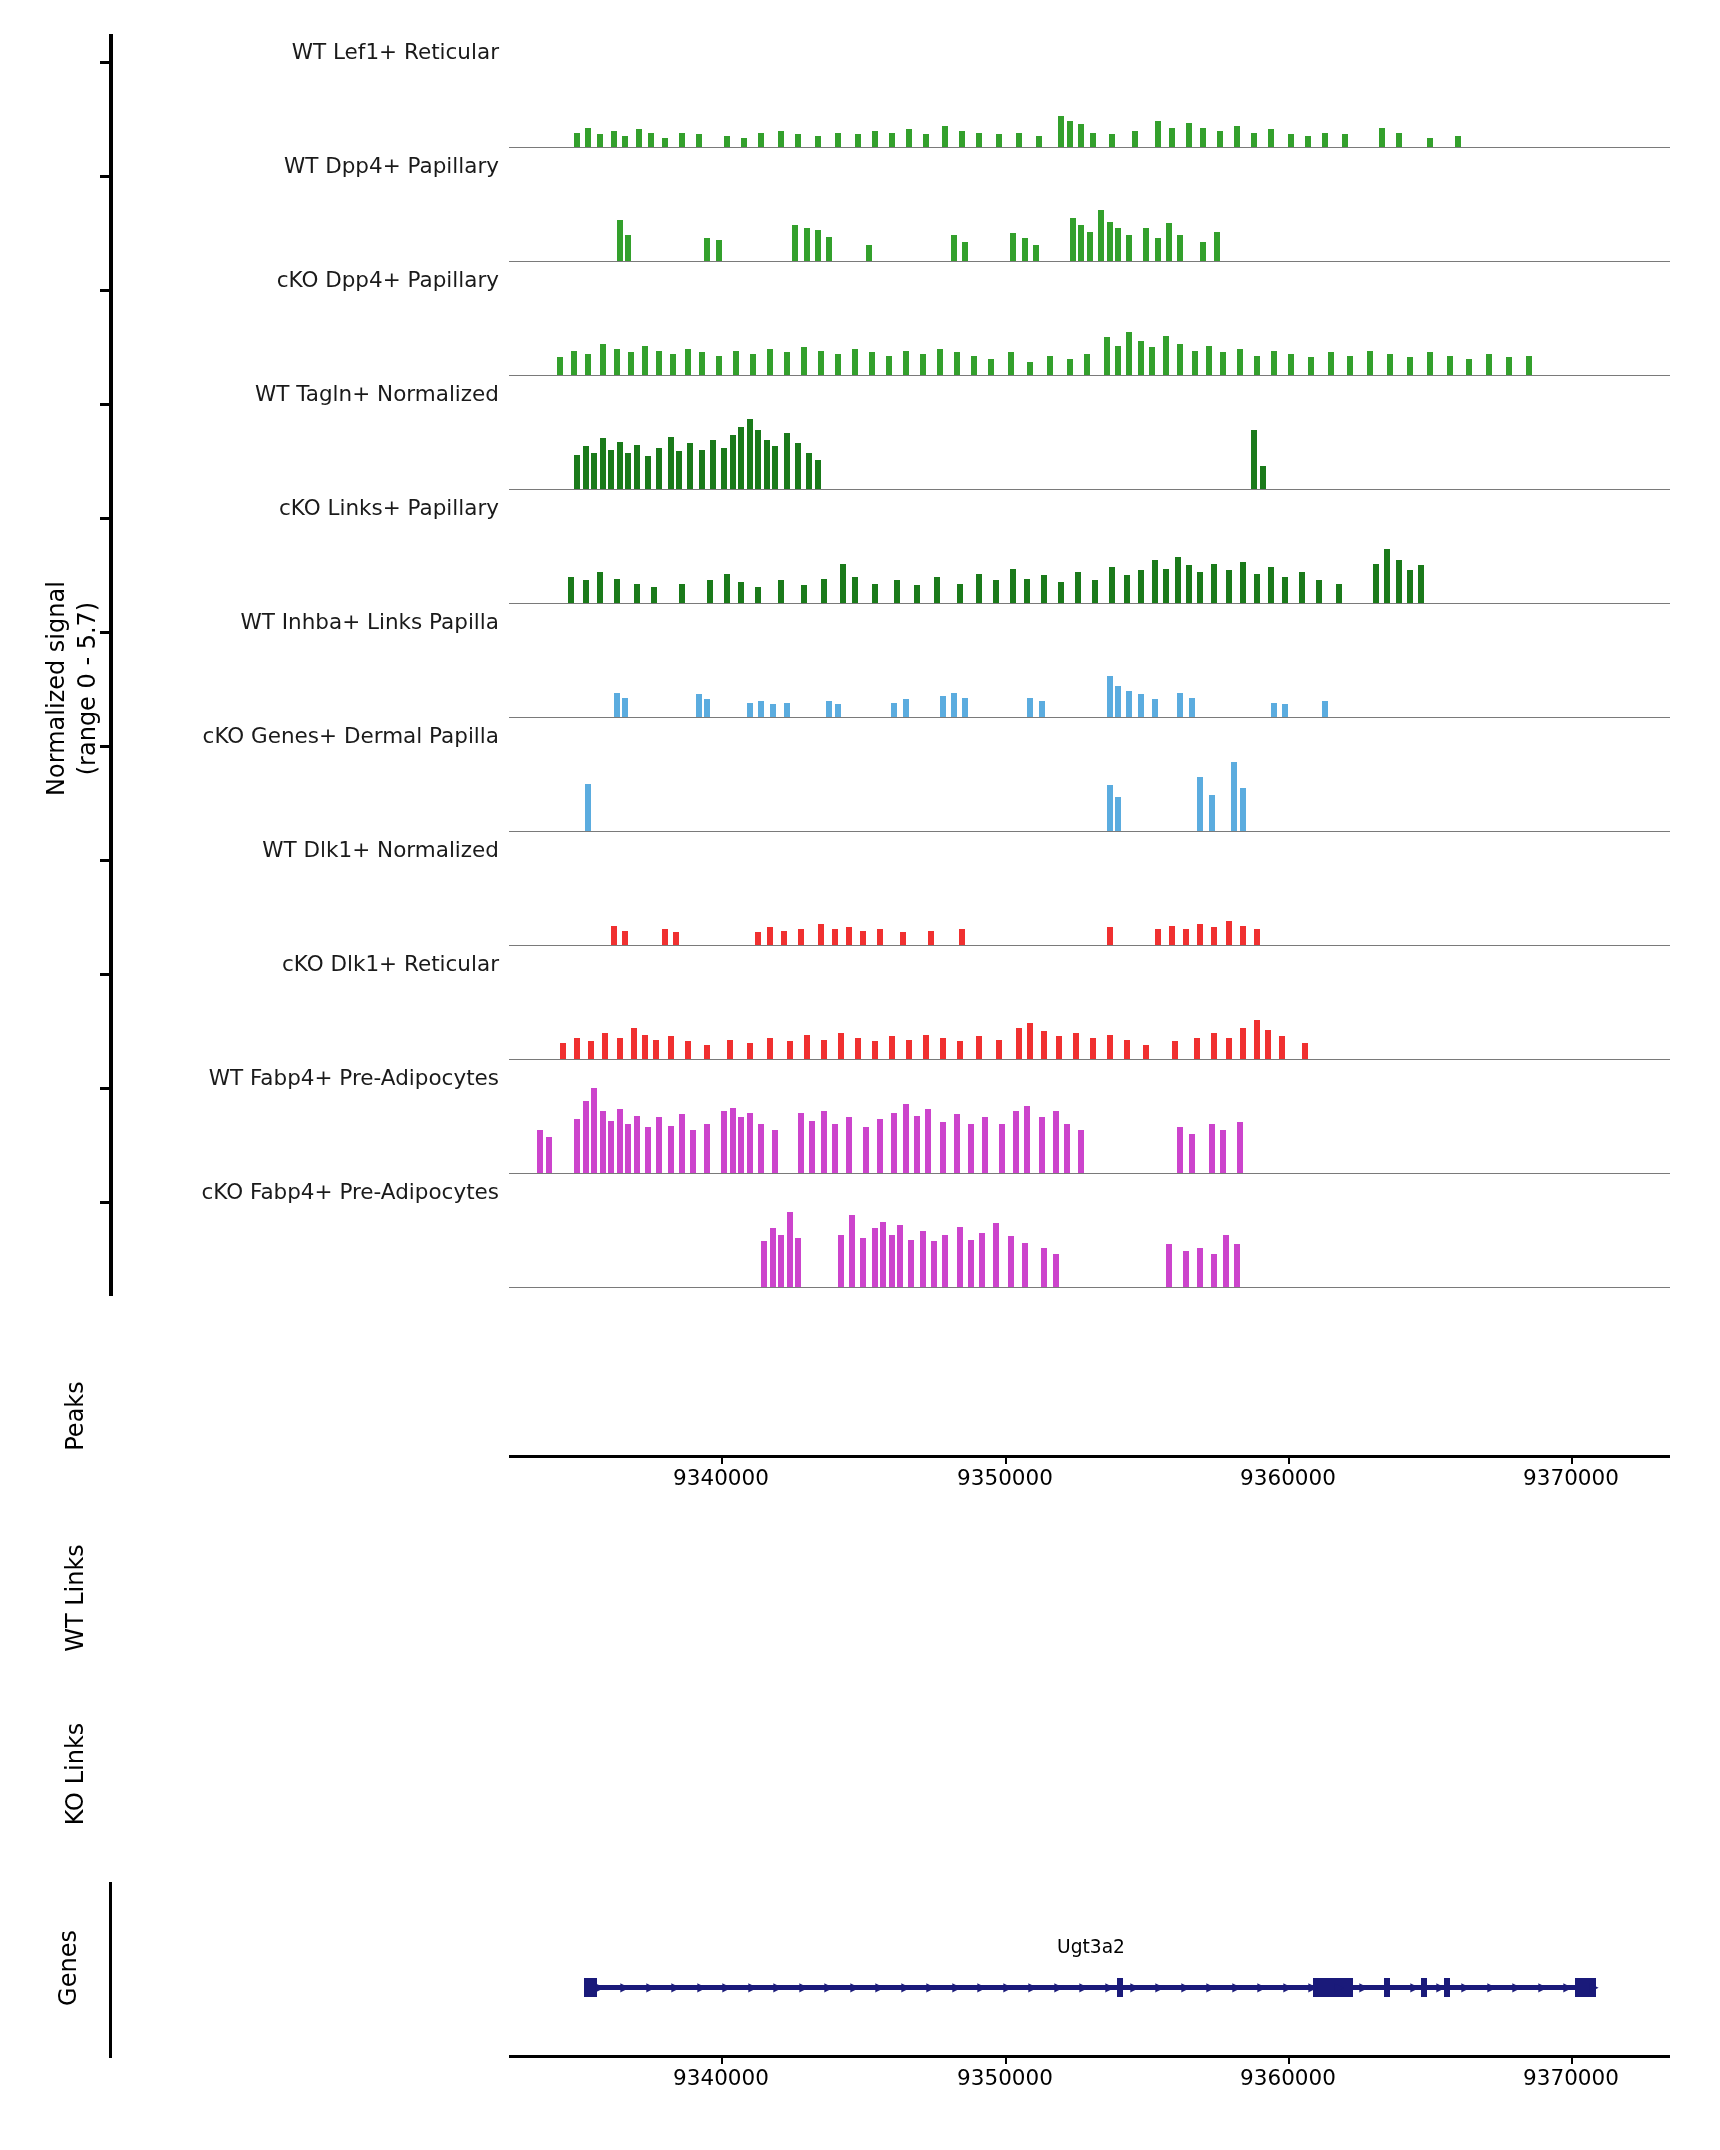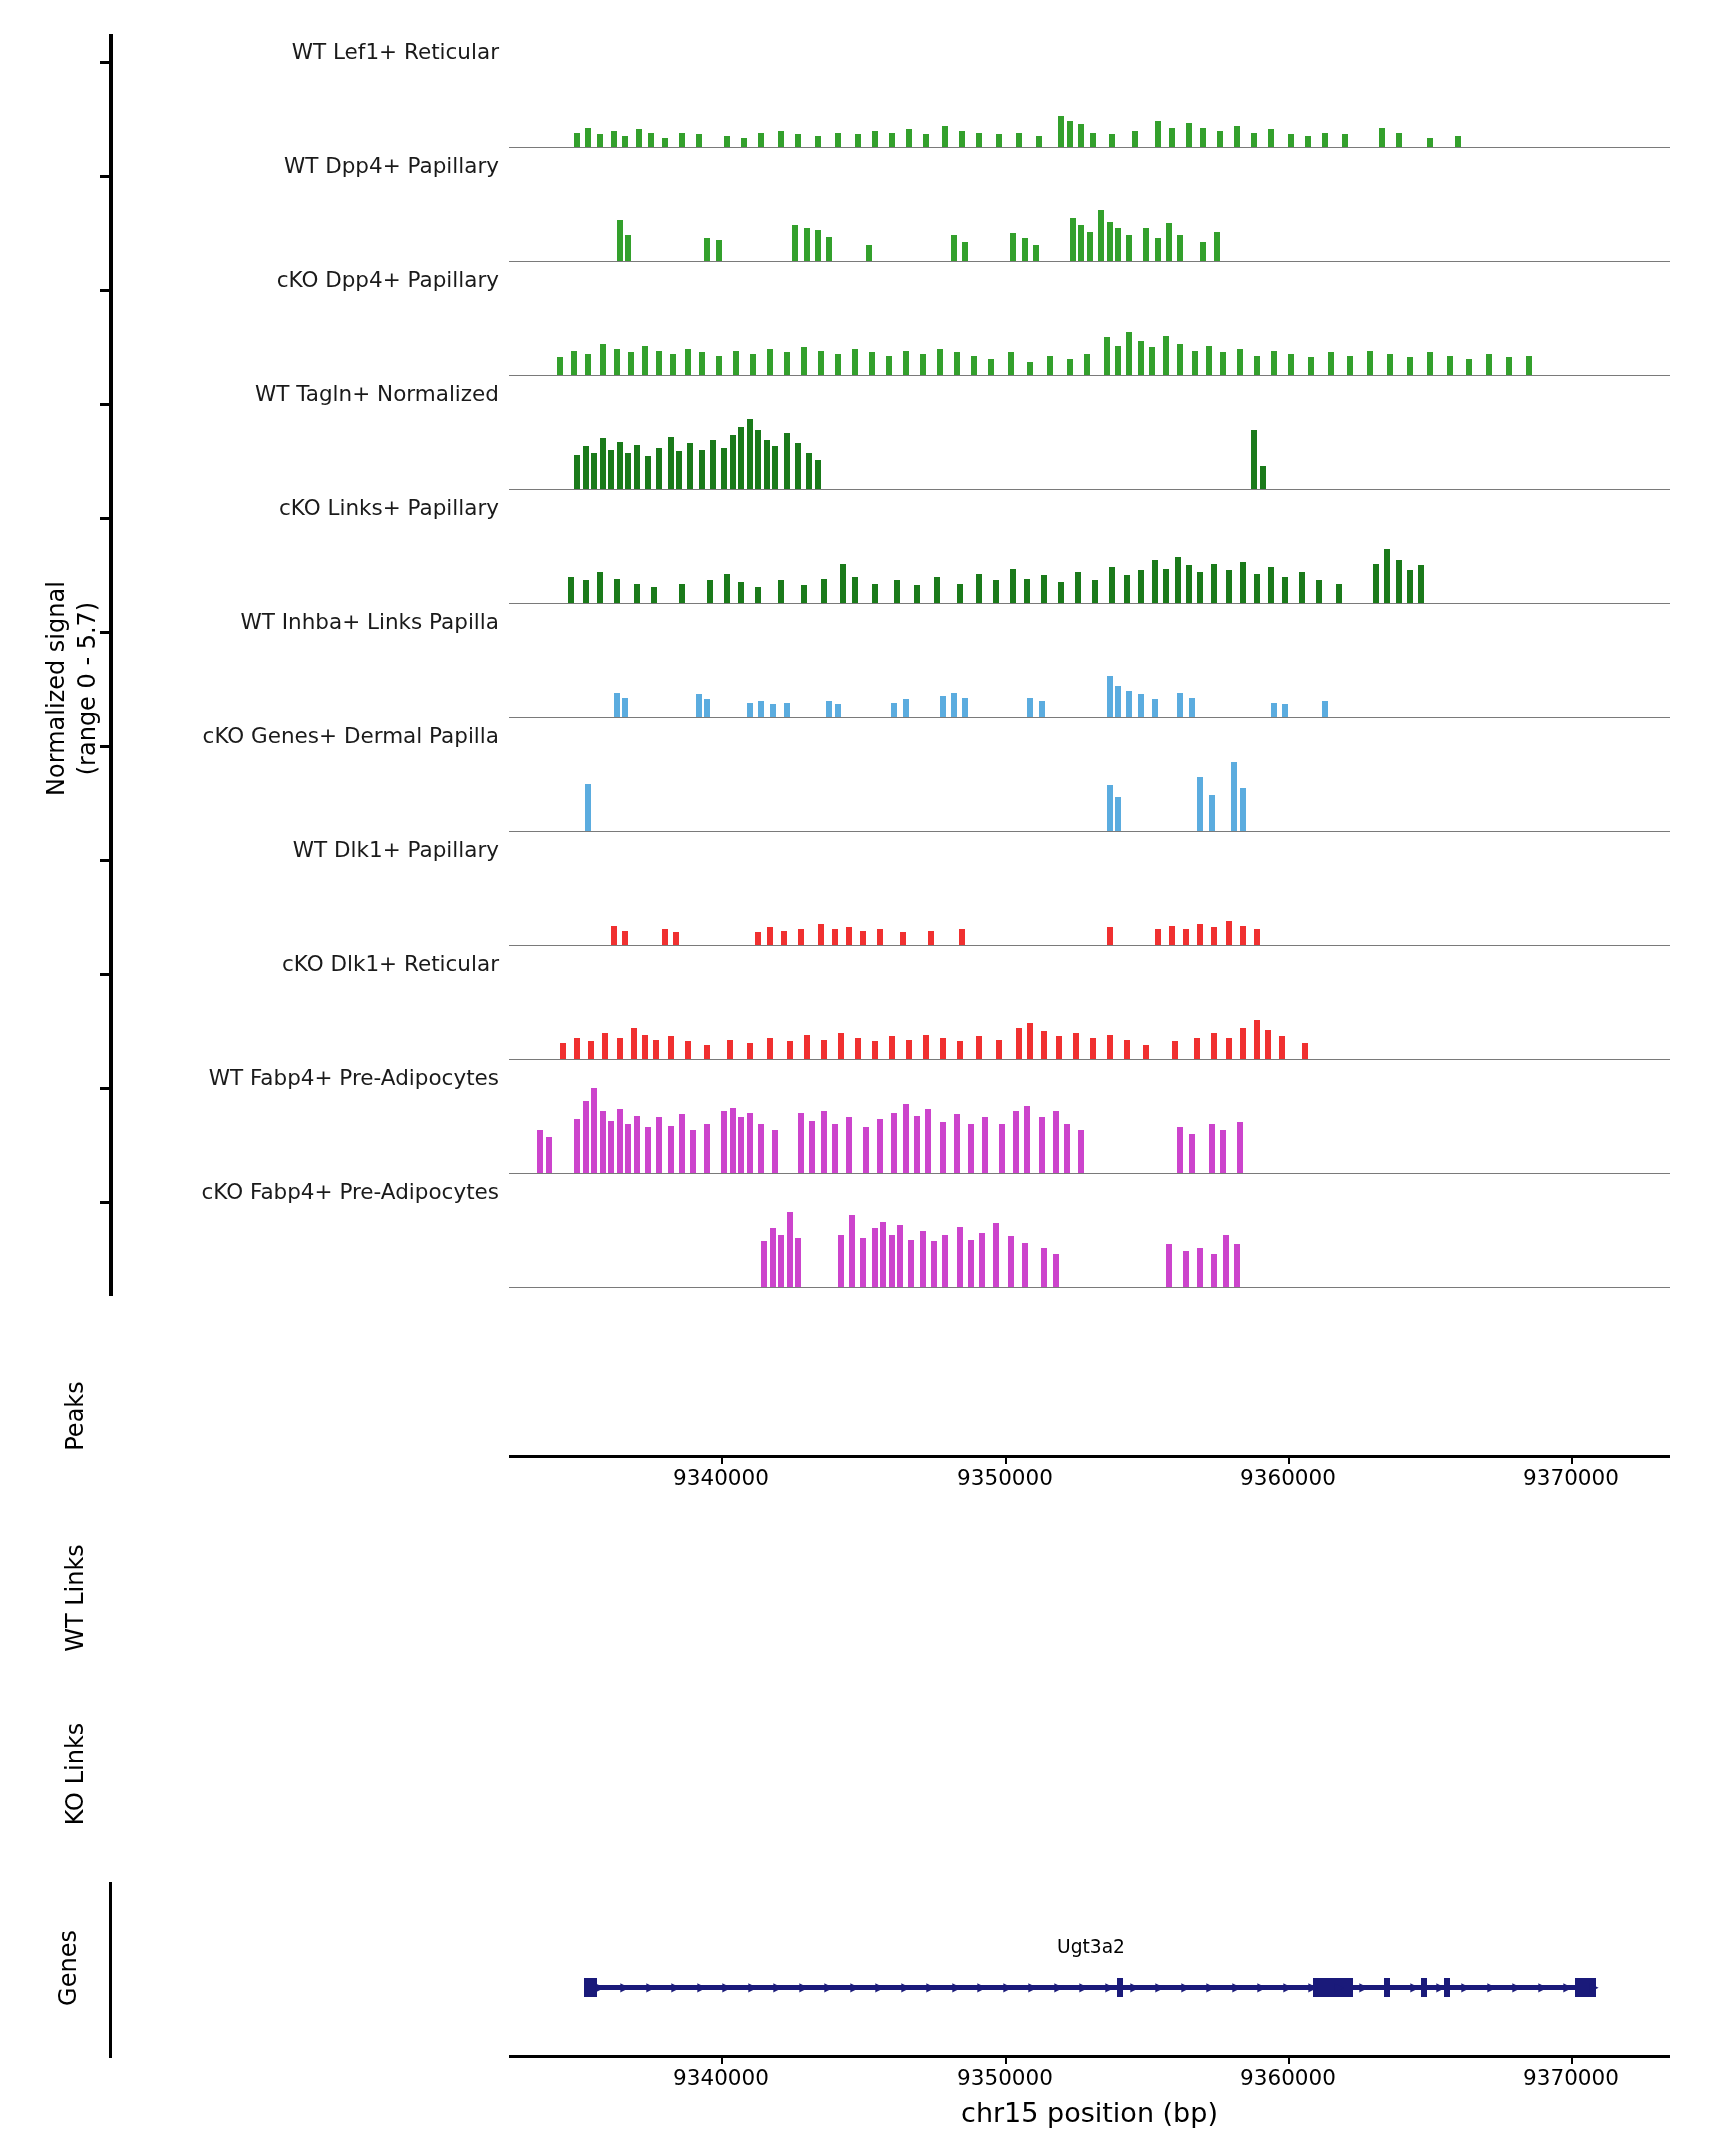--- a/index.html
+++ b/index.html
@@ -482,21 +482,21 @@
           <div class="bar" style="left: 76px; width: 5.7px; height: 47px; background: rgb(91, 172, 223);"></div>
           <div class="bar" style="left: 598px; width: 5.7px; height: 46px; background: rgb(91, 172, 223);"></div>
           <div class="bar" style="left: 606px; width: 5.7px; height: 34px; background: rgb(91, 172, 223);"></div>
           <div class="bar" style="left: 688px; width: 5.7px; height: 54px; background: rgb(91, 172, 223);"></div>
           <div class="bar" style="left: 700px; width: 5.7px; height: 36px; background: rgb(91, 172, 223);"></div>
           <div class="bar" style="left: 722px; width: 5.7px; height: 69px; background: rgb(91, 172, 223);"></div>
           <div class="bar" style="left: 731px; width: 5.7px; height: 43px; background: rgb(91, 172, 223);"></div>
         </div>
       </div>
       <div class="track" style="top: 837px;">
-        <div class="track-title">WT Dlk1+ Papillary</div>
+        <div class="track-title">WT Dlk1+ Normalized</div>
         <div class="track-plot">
           <div class="baseline"></div>
           <div class="bar" style="left: 102px; width: 5.7px; height: 19.6px; background: rgb(240, 48, 48);"></div>
           <div class="bar" style="left: 113px; width: 5.7px; height: 14.7px; background: rgb(240, 48, 48);"></div>
           <div class="bar" style="left: 153px; width: 5.7px; height: 16.4px; background: rgb(240, 48, 48);"></div>
           <div class="bar" style="left: 164px; width: 5.7px; height: 13px; background: rgb(240, 48, 48);"></div>
           <div class="bar" style="left: 246px; width: 5.7px; height: 13px; background: rgb(240, 48, 48);"></div>
           <div class="bar" style="left: 258px; width: 5.7px; height: 18px; background: rgb(240, 48, 48);"></div>
           <div class="bar" style="left: 272px; width: 5.7px; height: 14.7px; background: rgb(240, 48, 48);"></div>
           <div class="bar" style="left: 289px; width: 5.7px; height: 16.4px; background: rgb(240, 48, 48);"></div>
@@ -741,21 +741,20 @@
   <div class="tick" style="left: 212px;"></div>
       <div class="ticklabel" style="left: 212px;">9340000</div>
       <div class="tick" style="left: 496px;"></div>
       <div class="ticklabel" style="left: 496px;">9350000</div>
       <div class="tick" style="left: 779px;"></div>
       <div class="ticklabel" style="left: 779px;">9360000</div>
       <div class="tick" style="left: 1062px;"></div>
       <div class="ticklabel" style="left: 1062px;">9370000</div>
     </div>
 
-  <div class="xtitle" style="top:2097px;">chr15 position (bp)</div>
 
 <div class="spine-tick" style="top: 61px;"></div>
     <div class="spine-tick" style="top: 175px;"></div>
     <div class="spine-tick" style="top: 289px;"></div>
     <div class="spine-tick" style="top: 403px;"></div>
     <div class="spine-tick" style="top: 517px;"></div>
     <div class="spine-tick" style="top: 631px;"></div>
     <div class="spine-tick" style="top: 745px;"></div>
     <div class="spine-tick" style="top: 859px;"></div>
     <div class="spine-tick" style="top: 973px;"></div>

